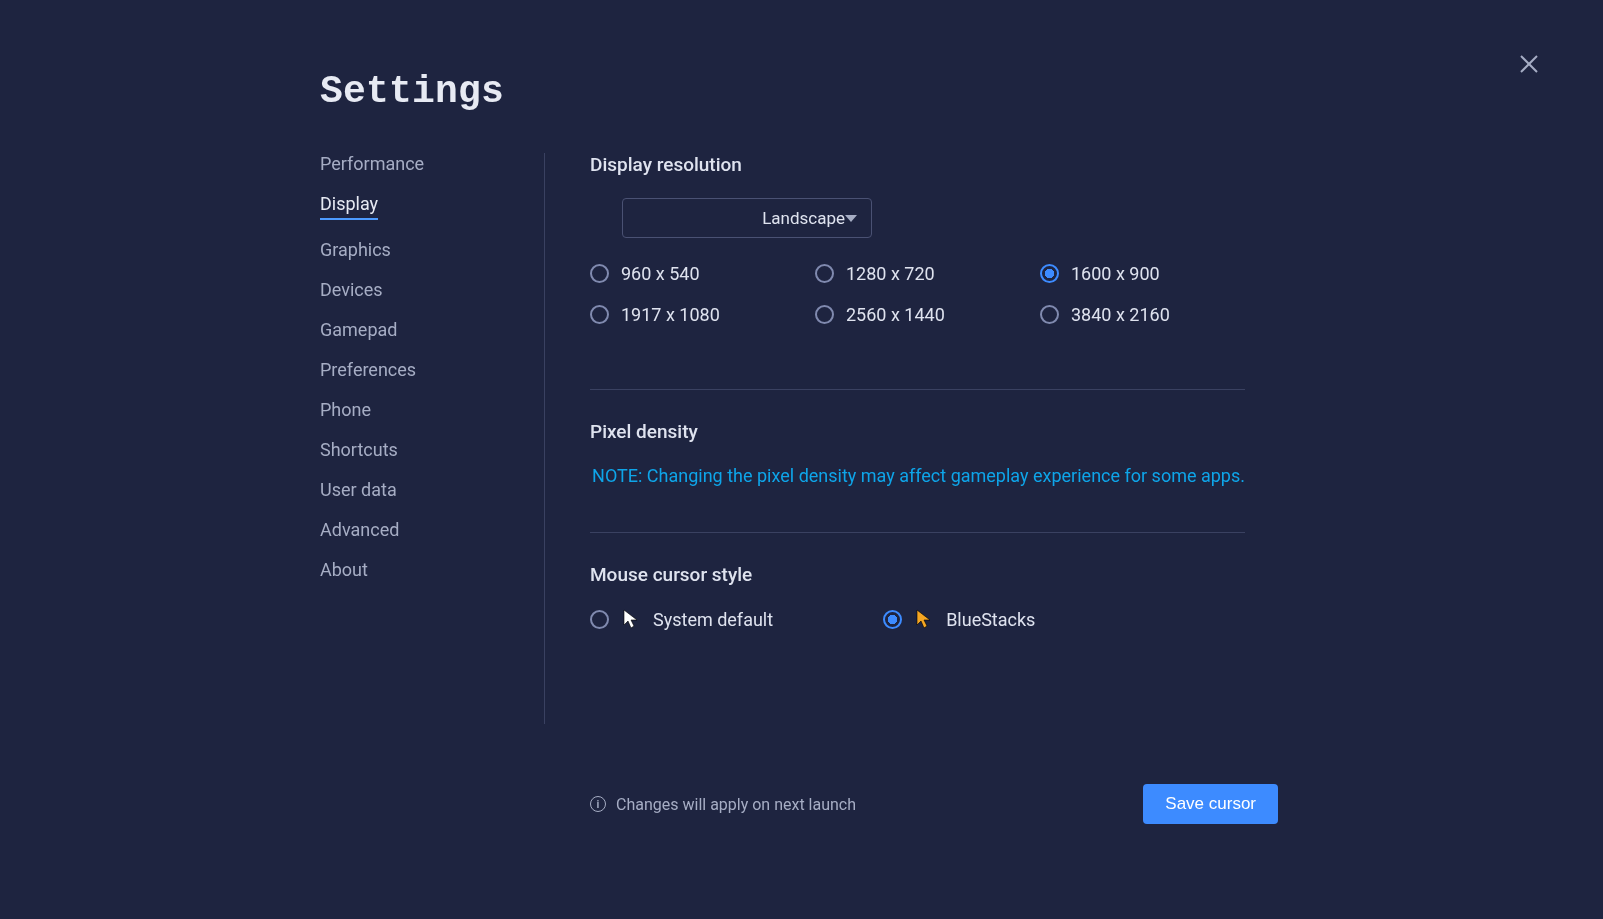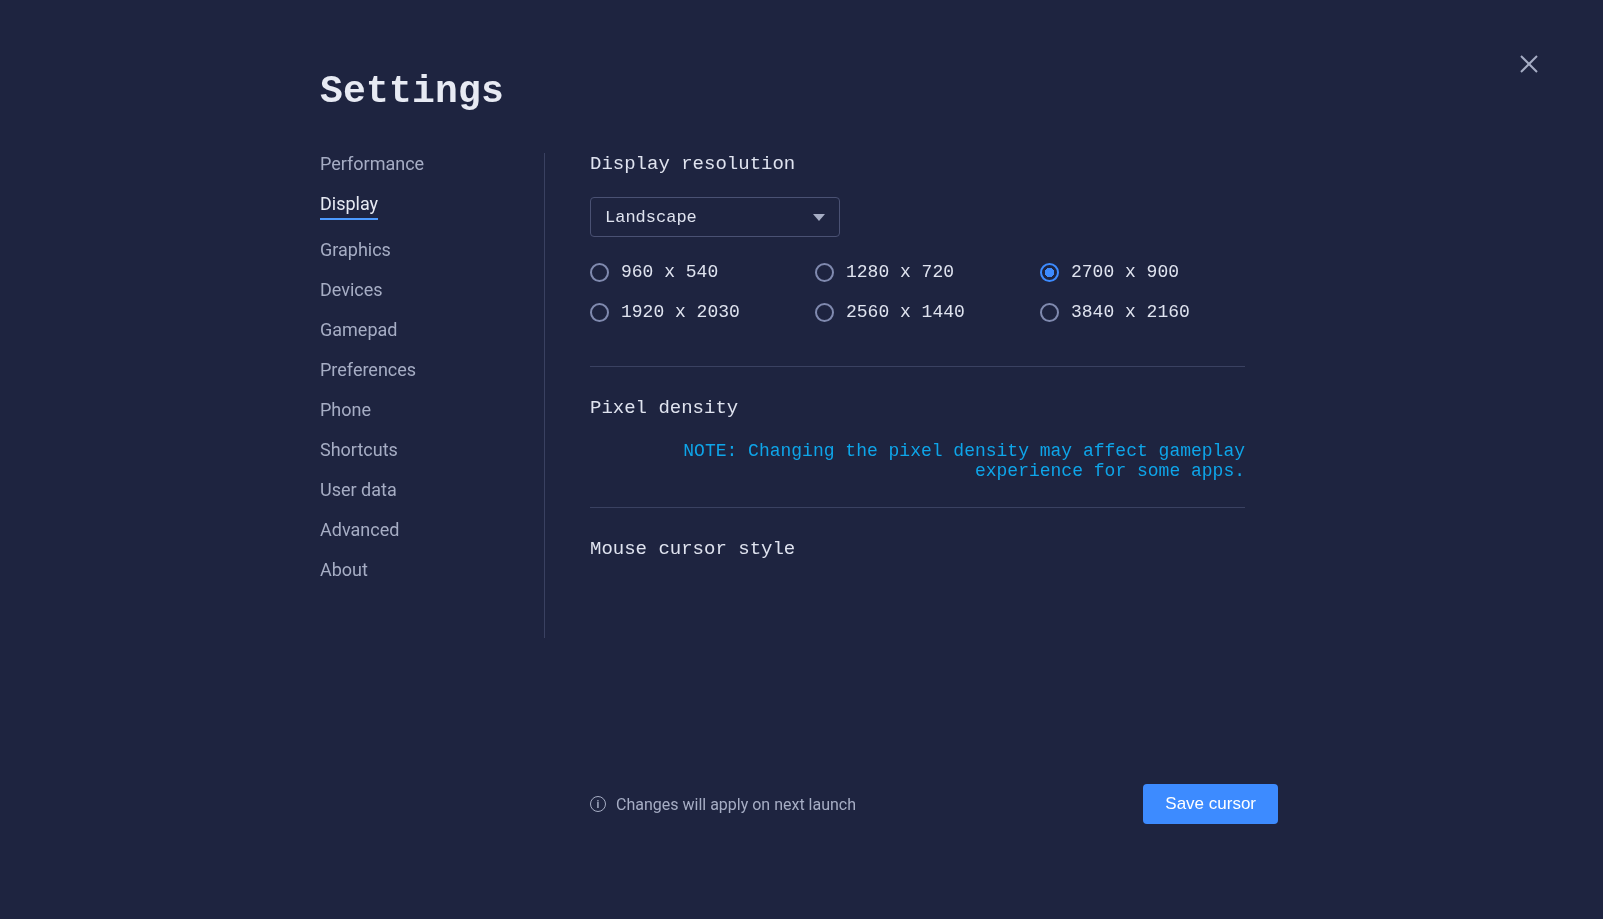--- a/index.html
+++ b/index.html
@@ -54,24 +54,23 @@
     color: #e7eaf3;
     border-bottom: 2px solid #4d9bff;
     padding-bottom: 4px;
   }
   .content {
     flex: 1;
     padding: 0 40px 0 45px;
     max-width: 740px;
   }
   .section {
-    padding-bottom: 26px;
+    padding-bottom: 46px;
     margin-bottom: 30px;
     border-bottom: 1px solid #3a4161;
-    font-family: Liberation Mono, monospace;
   }
   .section:last-of-type { border-bottom: none; }
   .section-title {
     font-size: 19px;
     color: #dfe3ef;
     margin-bottom: 22px;
     font-weight: 500;
   }
   .select-wrap {
     position: relative;
@@ -80,22 +79,23 @@
   }
   .select {
     width: 100%;
     height: 40px;
     background: transparent;
     border: 1px solid #4a5173;
     border-radius: 4px;
     color: #dfe3ef;
     font-size: 17px;
     padding: 0 14px;
-    display:flex;align-items:center;justify-content:space-between;
-    cursor: pointer;
+    display:flex;align-items:center;justify-content:flex-end;
+    cursor: pointer;
+    margin-left: 32px;
   }
   .select .caret {
     width:0;height:0;border-left:6px solid transparent;border-right:6px solid transparent;border-top:7px solid #a6adc4;
   }
   .radio-grid {
     display: grid;
     grid-template-columns: repeat(3, minmax(0, 1fr));
     column-gap: 20px;
     row-gap: 20px;
     margin-bottom: 18px;
@@ -219,44 +219,64 @@
             <div class="radio-item">
               <span class="radio"></span>
               <span>960 x 540</span>
             </div>
             <div class="radio-item">
               <span class="radio"></span>
               <span>1280 x 720</span>
             </div>
             <div class="radio-item">
               <span class="radio checked"></span>
-              <span>2700 x 900</span>
-            </div>
-            <div class="radio-item">
-              <span class="radio"></span>
-              <span>1920 x 2030</span>
+              <span>1600 x 900</span>
+            </div>
+            <div class="radio-item">
+              <span class="radio"></span>
+              <span>1917 x 1080</span>
             </div>
             <div class="radio-item">
               <span class="radio"></span>
               <span>2560 x 1440</span>
             </div>
             <div class="radio-item">
               <span class="radio"></span>
               <span>3840 x 2160</span>
             </div>
           </div>
       </div>
 
       <div class="section">
         <div class="section-title">Pixel density</div>
         <div class="note">NOTE: Changing the pixel density may affect gameplay experience for some apps.</div>
       </div>
 
       <div class="section" style="border-bottom:none;">
         <div class="section-title">Mouse cursor style</div>
+        <div class="radio-row" id="cursor-row" style="gap:110px;">
+            <div class="radio-item">
+              <span class="radio"></span>
+              <span class="cursor-icon">
+                <svg width="16" height="20" viewBox="0 0 16 20">
+                  <path d="M1 1 L1 16 L5 12 L8 19 L11 17 L8 11 L14 11 Z" fill="#ffffff" stroke="#000" stroke-width="0.6"></path>
+                </svg>
+              </span>
+              <span>System default</span>
+            </div>
+            <div class="radio-item">
+              <span class="radio checked"></span>
+              <span class="cursor-icon">
+                <svg width="16" height="20" viewBox="0 0 16 20">
+                  <path d="M1 1 L1 16 L5 12 L8 19 L11 17 L8 11 L14 11 Z" fill="#f5a623" stroke="#000" stroke-width="0.6"></path>
+                </svg>
+              </span>
+              <span>BlueStacks</span>
+            </div>
+          </div>
       </div>
 
     </div>
   </div>
 
   <div class="footer">
     <div class="footer-left">
       <span class="info-icon">i</span>
       <span>Changes will apply on next launch</span>
     </div>

